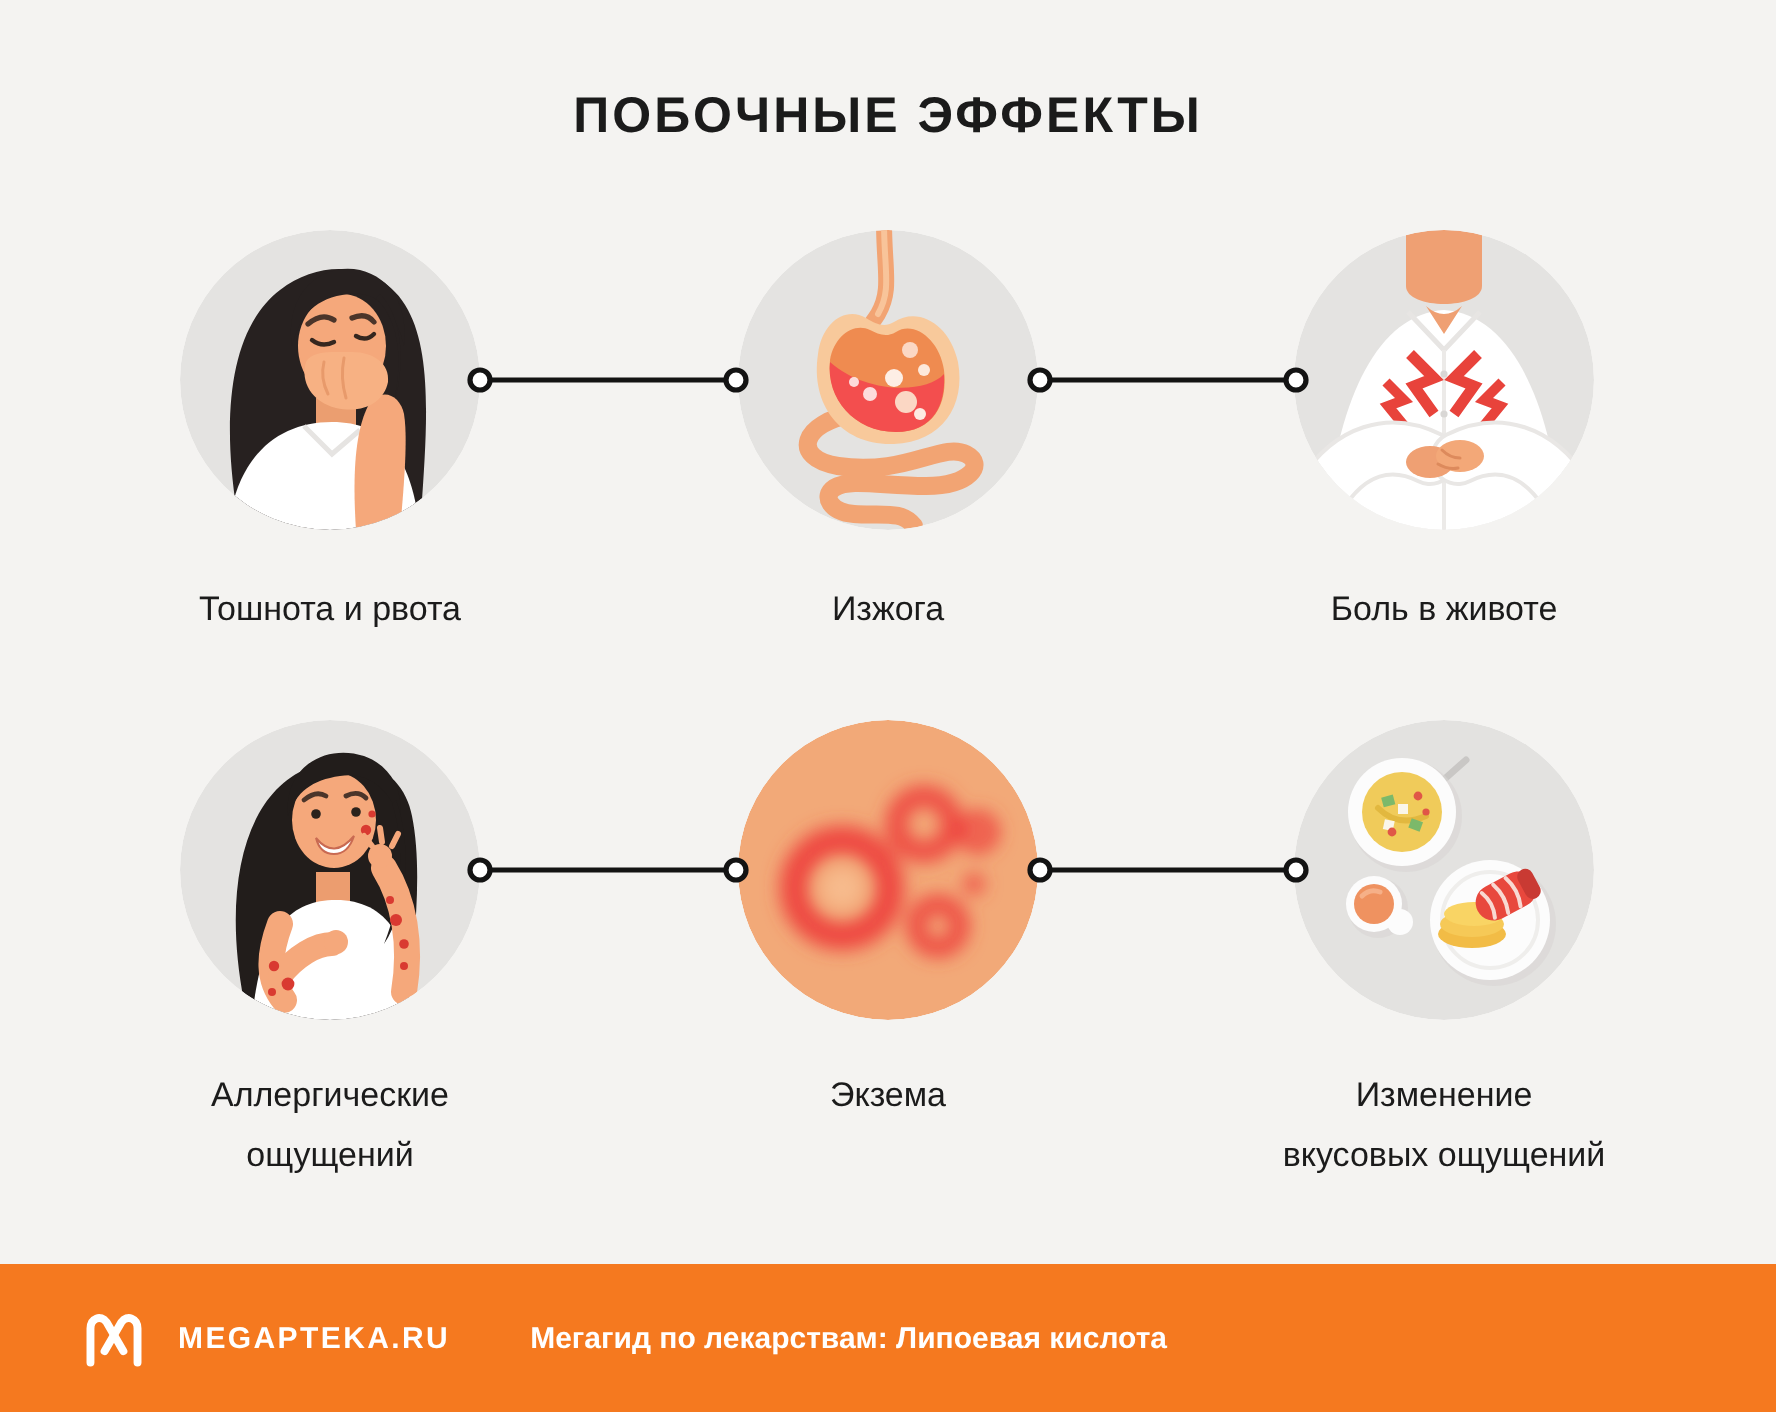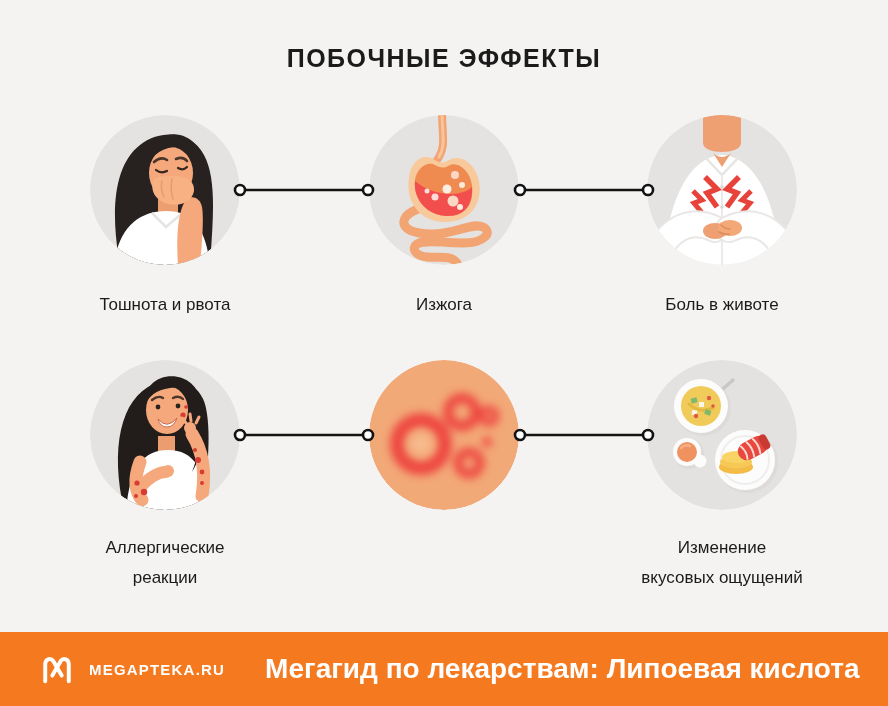--- a/index.html
+++ b/index.html
@@ -32,21 +32,21 @@
   .k1{left:233px;top:182px;} .k2{left:513px;top:182px;}
   .k3{left:233px;top:427px;} .k4{left:513px;top:427px;}
   .connector svg{display:block;width:142px;height:16px;}
   .connector line{stroke:var(--connector);stroke-width:2.6;}
   .connector circle{stroke:var(--connector);stroke-width:2.6;fill:#fff;}
   
   .footer{position:absolute;left:0;top:632px;width:888px;height:74px;background:var(--accent-orange);
           display:flex;align-items:center;}
   .logo{margin-left:40px;width:34px;height:32px;flex:none;}
   .brand{margin-left:15px;color:var(--footer-text);font-weight:700;font-size:15px;letter-spacing:1.2px;}
-  .tagline{margin-left:40px;color:var(--footer-text);font-weight:700;font-size:28px;}
+  .tagline{margin-left:40px;color:var(--footer-text);font-weight:700;font-size:15px;}
 </style>
 </head>
 <body>
 
 <div class="canvas">
 
   <div class="title">ПОБОЧНЫЕ ЭФФЕКТЫ</div>
 
   <div class="circle c1">
     <svg viewBox="0 0 150 150">
@@ -263,21 +263,22 @@
         <line x1="12" y1="8" x2="130" y2="8"></line>
         <circle cx="7" cy="8" r="5"></circle>
         <circle cx="135" cy="8" r="5"></circle>
       </svg>
   </div>
 
   <div class="label l1">Тошнота и рвота</div>
   <div class="label l2">Изжога</div>
   <div class="label l3">Боль в животе</div>
   <div class="label l4">Аллергические
-реакции</div>
+ощущений</div>
+  <div class="label l5">Экзема</div>
   <div class="label l6">Изменение
 вкусовых ощущений</div>
 
   <div class="footer">
     <svg class="logo" viewBox="0 0 36 34">
       <g fill="none" stroke="#ffffff" stroke-width="4.2" stroke-linecap="round" stroke-linejoin="round">
         <path d="M5.5,30 L5.5,12 C5.5,6.5 11,4.5 14,8.5 L23,24"></path>
         <path d="M30.5,30 L30.5,12 C30.5,6.5 25,4.5 22,8.5 L13,24"></path>
       </g>
     </svg>

